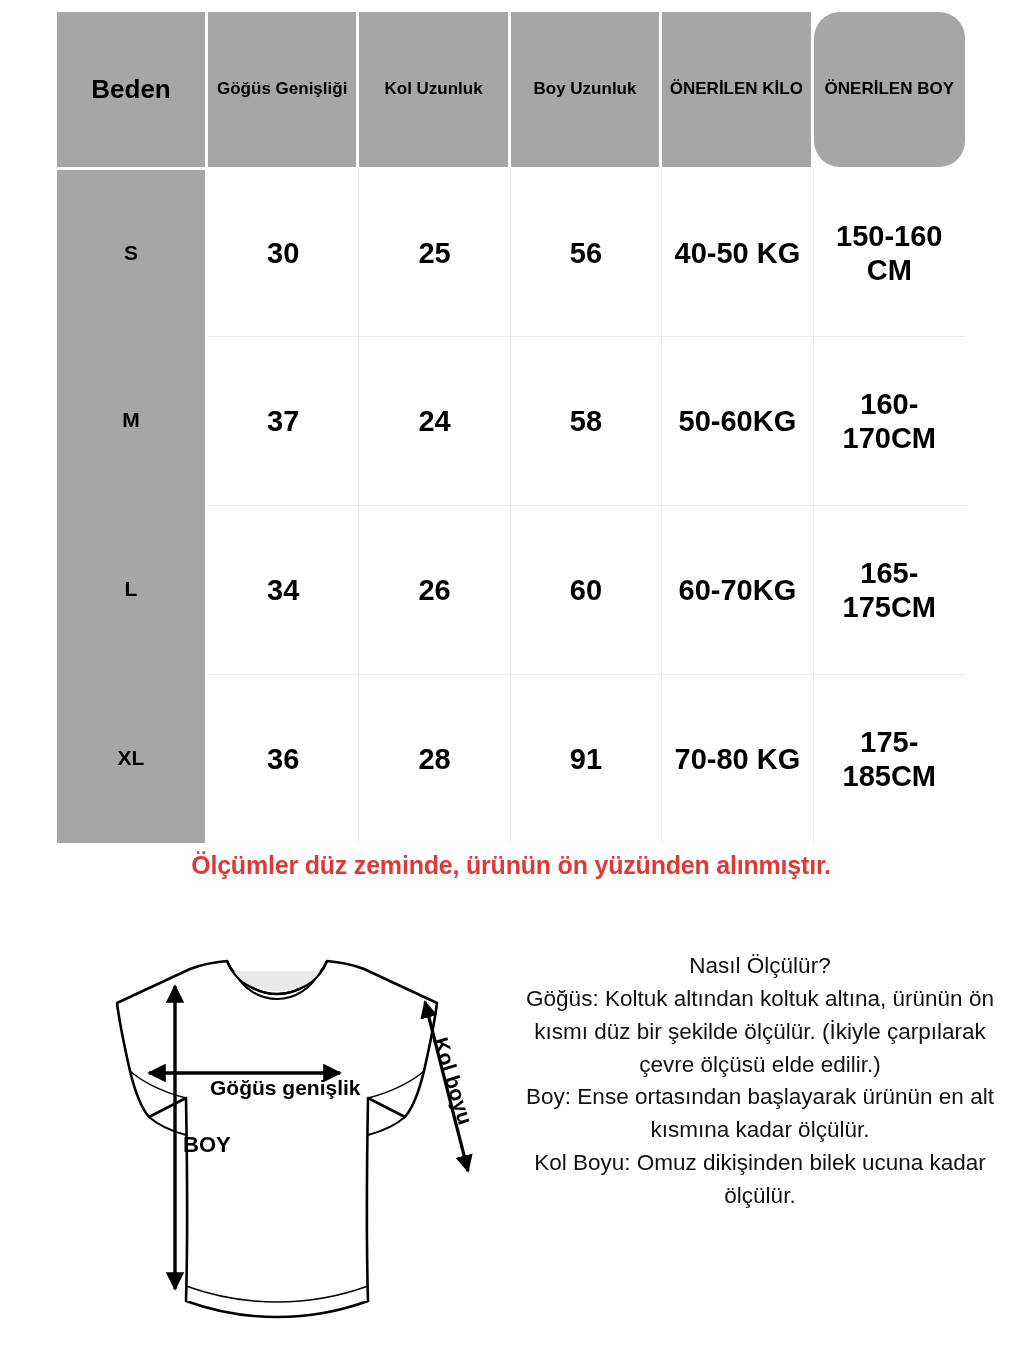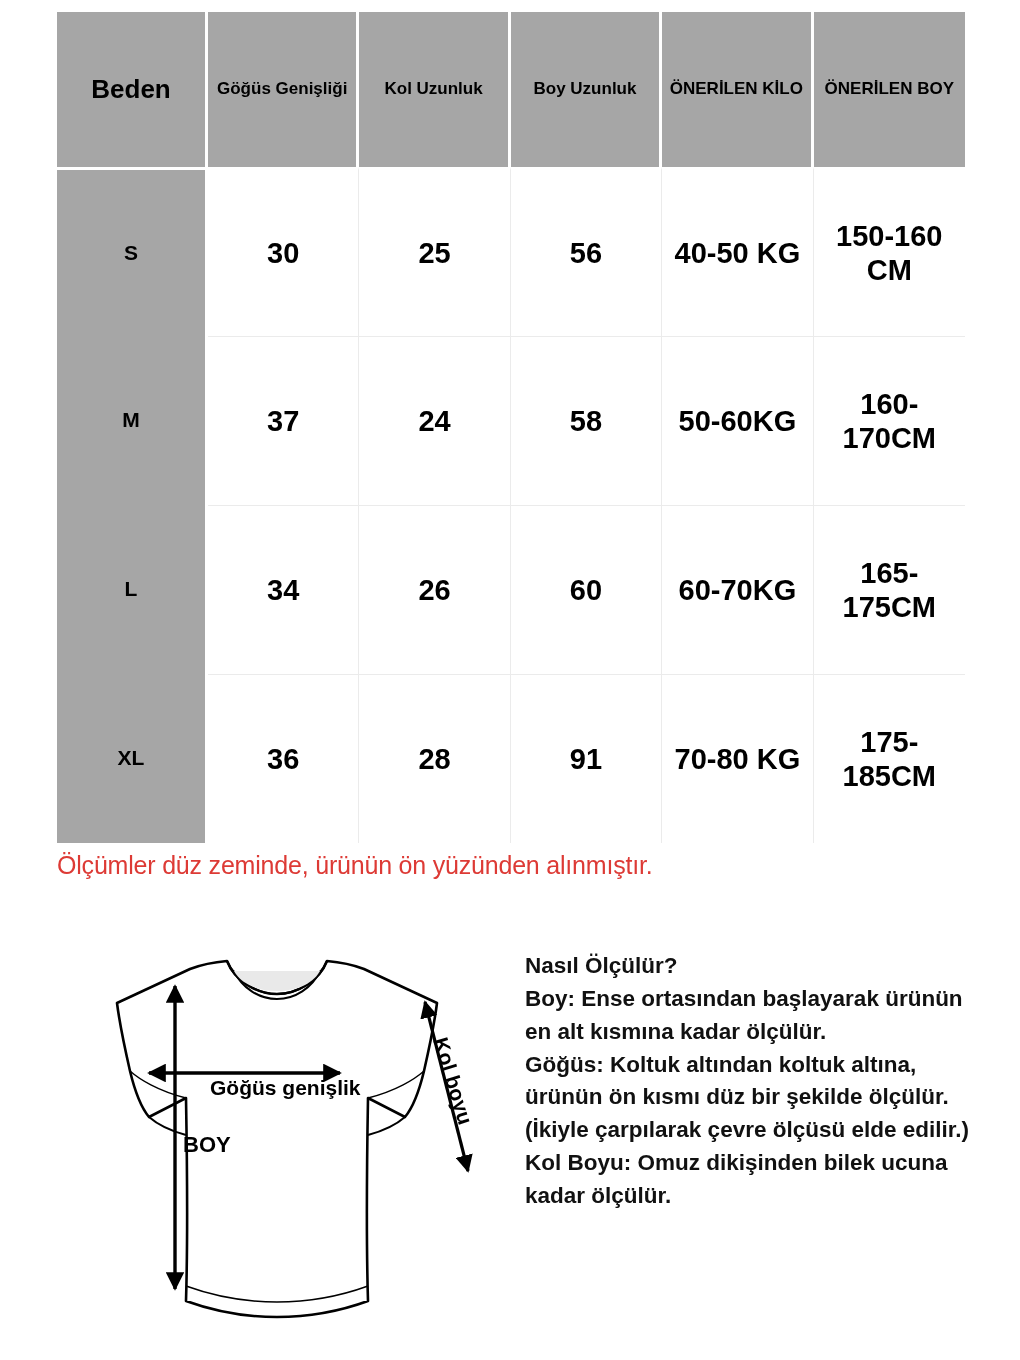--- a/index.html
+++ b/index.html
@@ -40,21 +40,21 @@
     box-sizing: border-box;
   }
 
   
   #size-table thead th {
     background: #a6a6a6;
     height: 155px;
     font-size: 17px;
     border-right: 3px solid #ffffff;
   }
-  #size-table thead th:last-child { border-right: none; }
+  #size-table thead th:last-child { border-right: none; border-radius: 26px; }
 
   
   #size-table tbody tr { height: 169px; }
   #size-table tbody td {
     background: #ffffff;
     font-size: 29px;
     border-right: 1px solid #ebebeb;
     border-top: 1px solid #ebebeb;
   }
   #size-table tbody td:last-child { border-right: none; }
@@ -72,24 +72,24 @@
   }
 
   .cell-kg, .cell-cm { font-size: 28px; }
 
   
   #notice {
     position: absolute;
     left: 57px;
     top: 848px;
     width: 908px;
-    text-align: left;
+    text-align: center;
     color: #dd3a35;
     font-size: 25px;
-    font-weight: normal;
+    font-weight: bold;
     line-height: 1.36;
     letter-spacing: -0.2px;
   }
 
   
   #bottom {
     position: absolute;
     left: 0;
     top: 940px;
     width: 1020px;
@@ -102,23 +102,24 @@
     width: 485px;
     height: 405px;
   }
   #diagram-wrap svg { display: block; width: 100%; height: 100%; }
 
   #howto {
     position: absolute;
     left: 525px;
     top: 10px;
     width: 470px;
+    text-align: center;
     color: #111111;
     font-size: 22.5px;
-    font-weight: bold;
+    font-weight: normal;
     line-height: 1.46;
   }
   #howto .ht-line { display: block; }
 </style>
 </head>
 <body>
 
 <table id="size-table">
   <colgroup>
     <col class="c-beden">
@@ -225,18 +226,18 @@
       <line x1="390" y1="57" x2="433" y2="226" stroke="#000" stroke-width="3.2" marker-start="url(#ah)" marker-end="url(#ah)"></line>
 
       <text x="175" y="150" font-family="Liberation Sans, sans-serif" font-size="21" font-weight="bold" fill="#000">Göğüs genişlik</text>
       <text x="148" y="207" font-family="Liberation Sans, sans-serif" font-size="22" font-weight="bold" fill="#000">BOY</text>
       <text x="398" y="95" font-family="Liberation Sans, sans-serif" font-size="21" font-weight="bold" fill="#000" transform="rotate(73 398 95)">Kol boyu</text>
     </svg>
   </div>
 
   <div id="howto">
     <span class="ht-line">Nasıl Ölçülür?</span>
+    <span class="ht-line">Göğüs: Koltuk altından koltuk altına, ürünün ön kısmı düz bir şekilde ölçülür. (İkiyle çarpılarak çevre ölçüsü elde edilir.)</span>
     <span class="ht-line">Boy: Ense ortasından başlayarak ürünün en alt kısmına kadar ölçülür.</span>
-    <span class="ht-line">Göğüs: Koltuk altından koltuk altına, ürünün ön kısmı düz bir şekilde ölçülür. (İkiyle çarpılarak çevre ölçüsü elde edilir.)</span>
     <span class="ht-line">Kol Boyu: Omuz dikişinden bilek ucuna kadar ölçülür.</span>
   </div>
 
 </div>
 
 </body></html>

